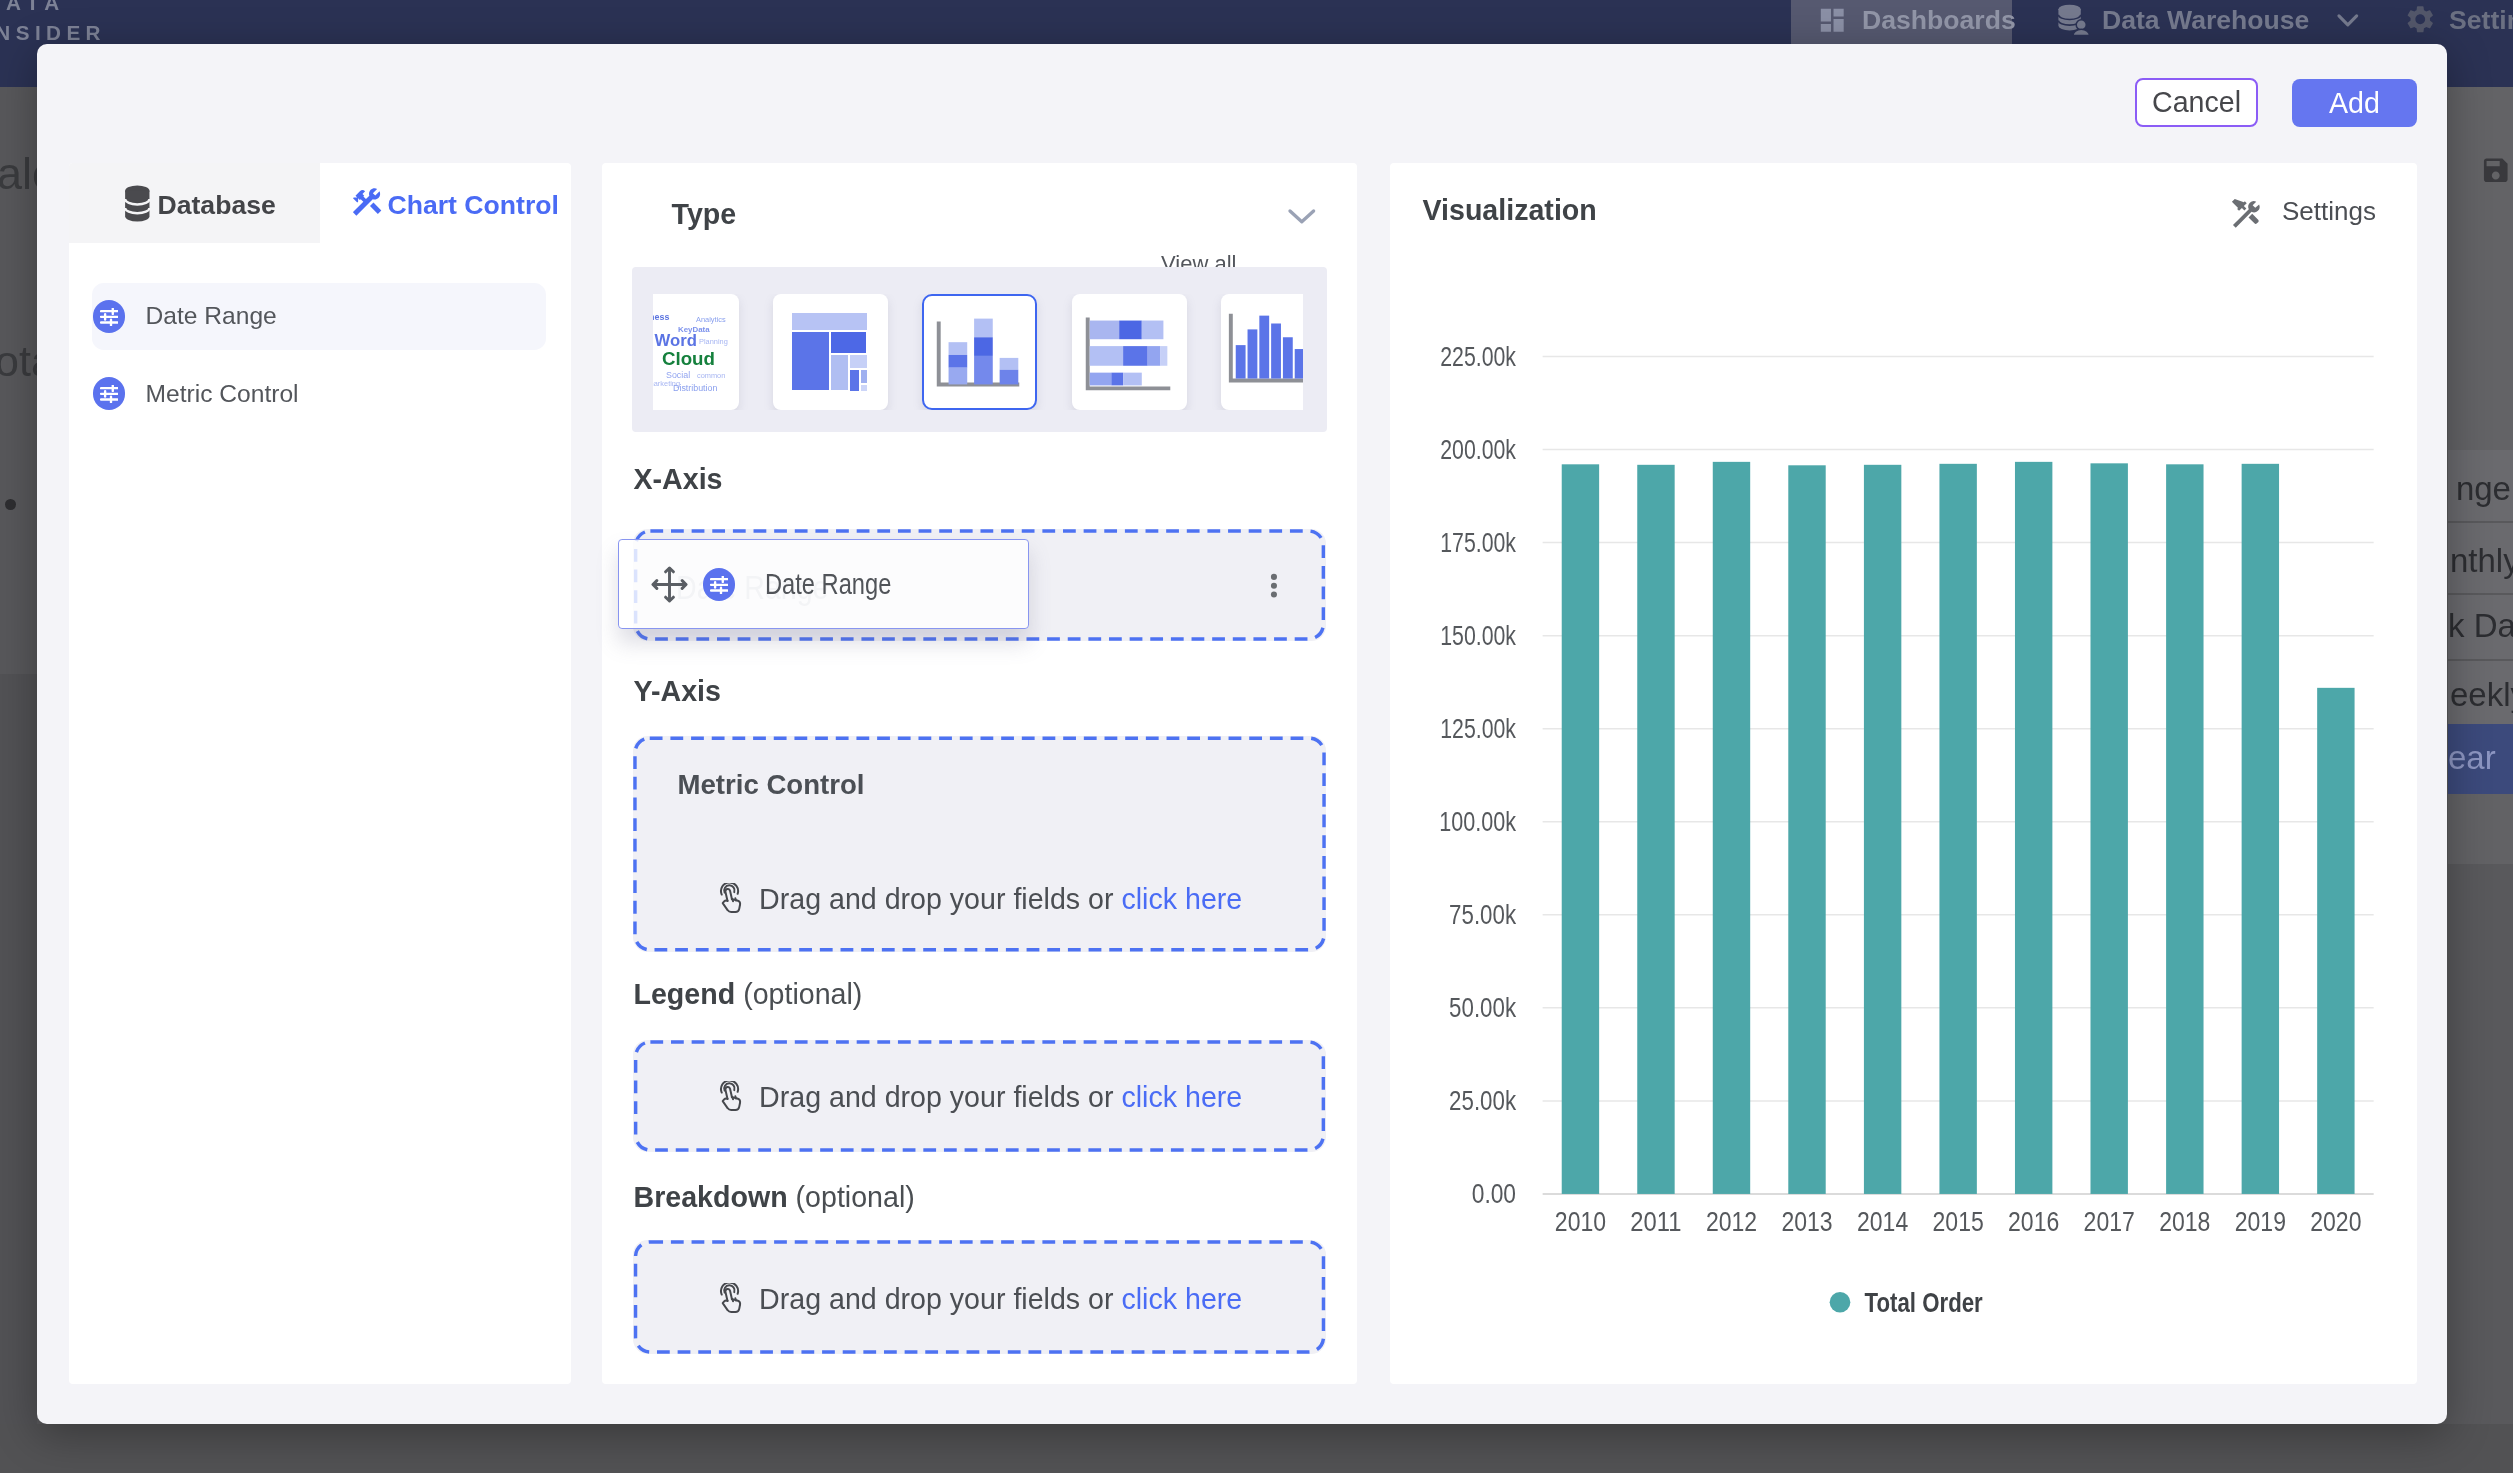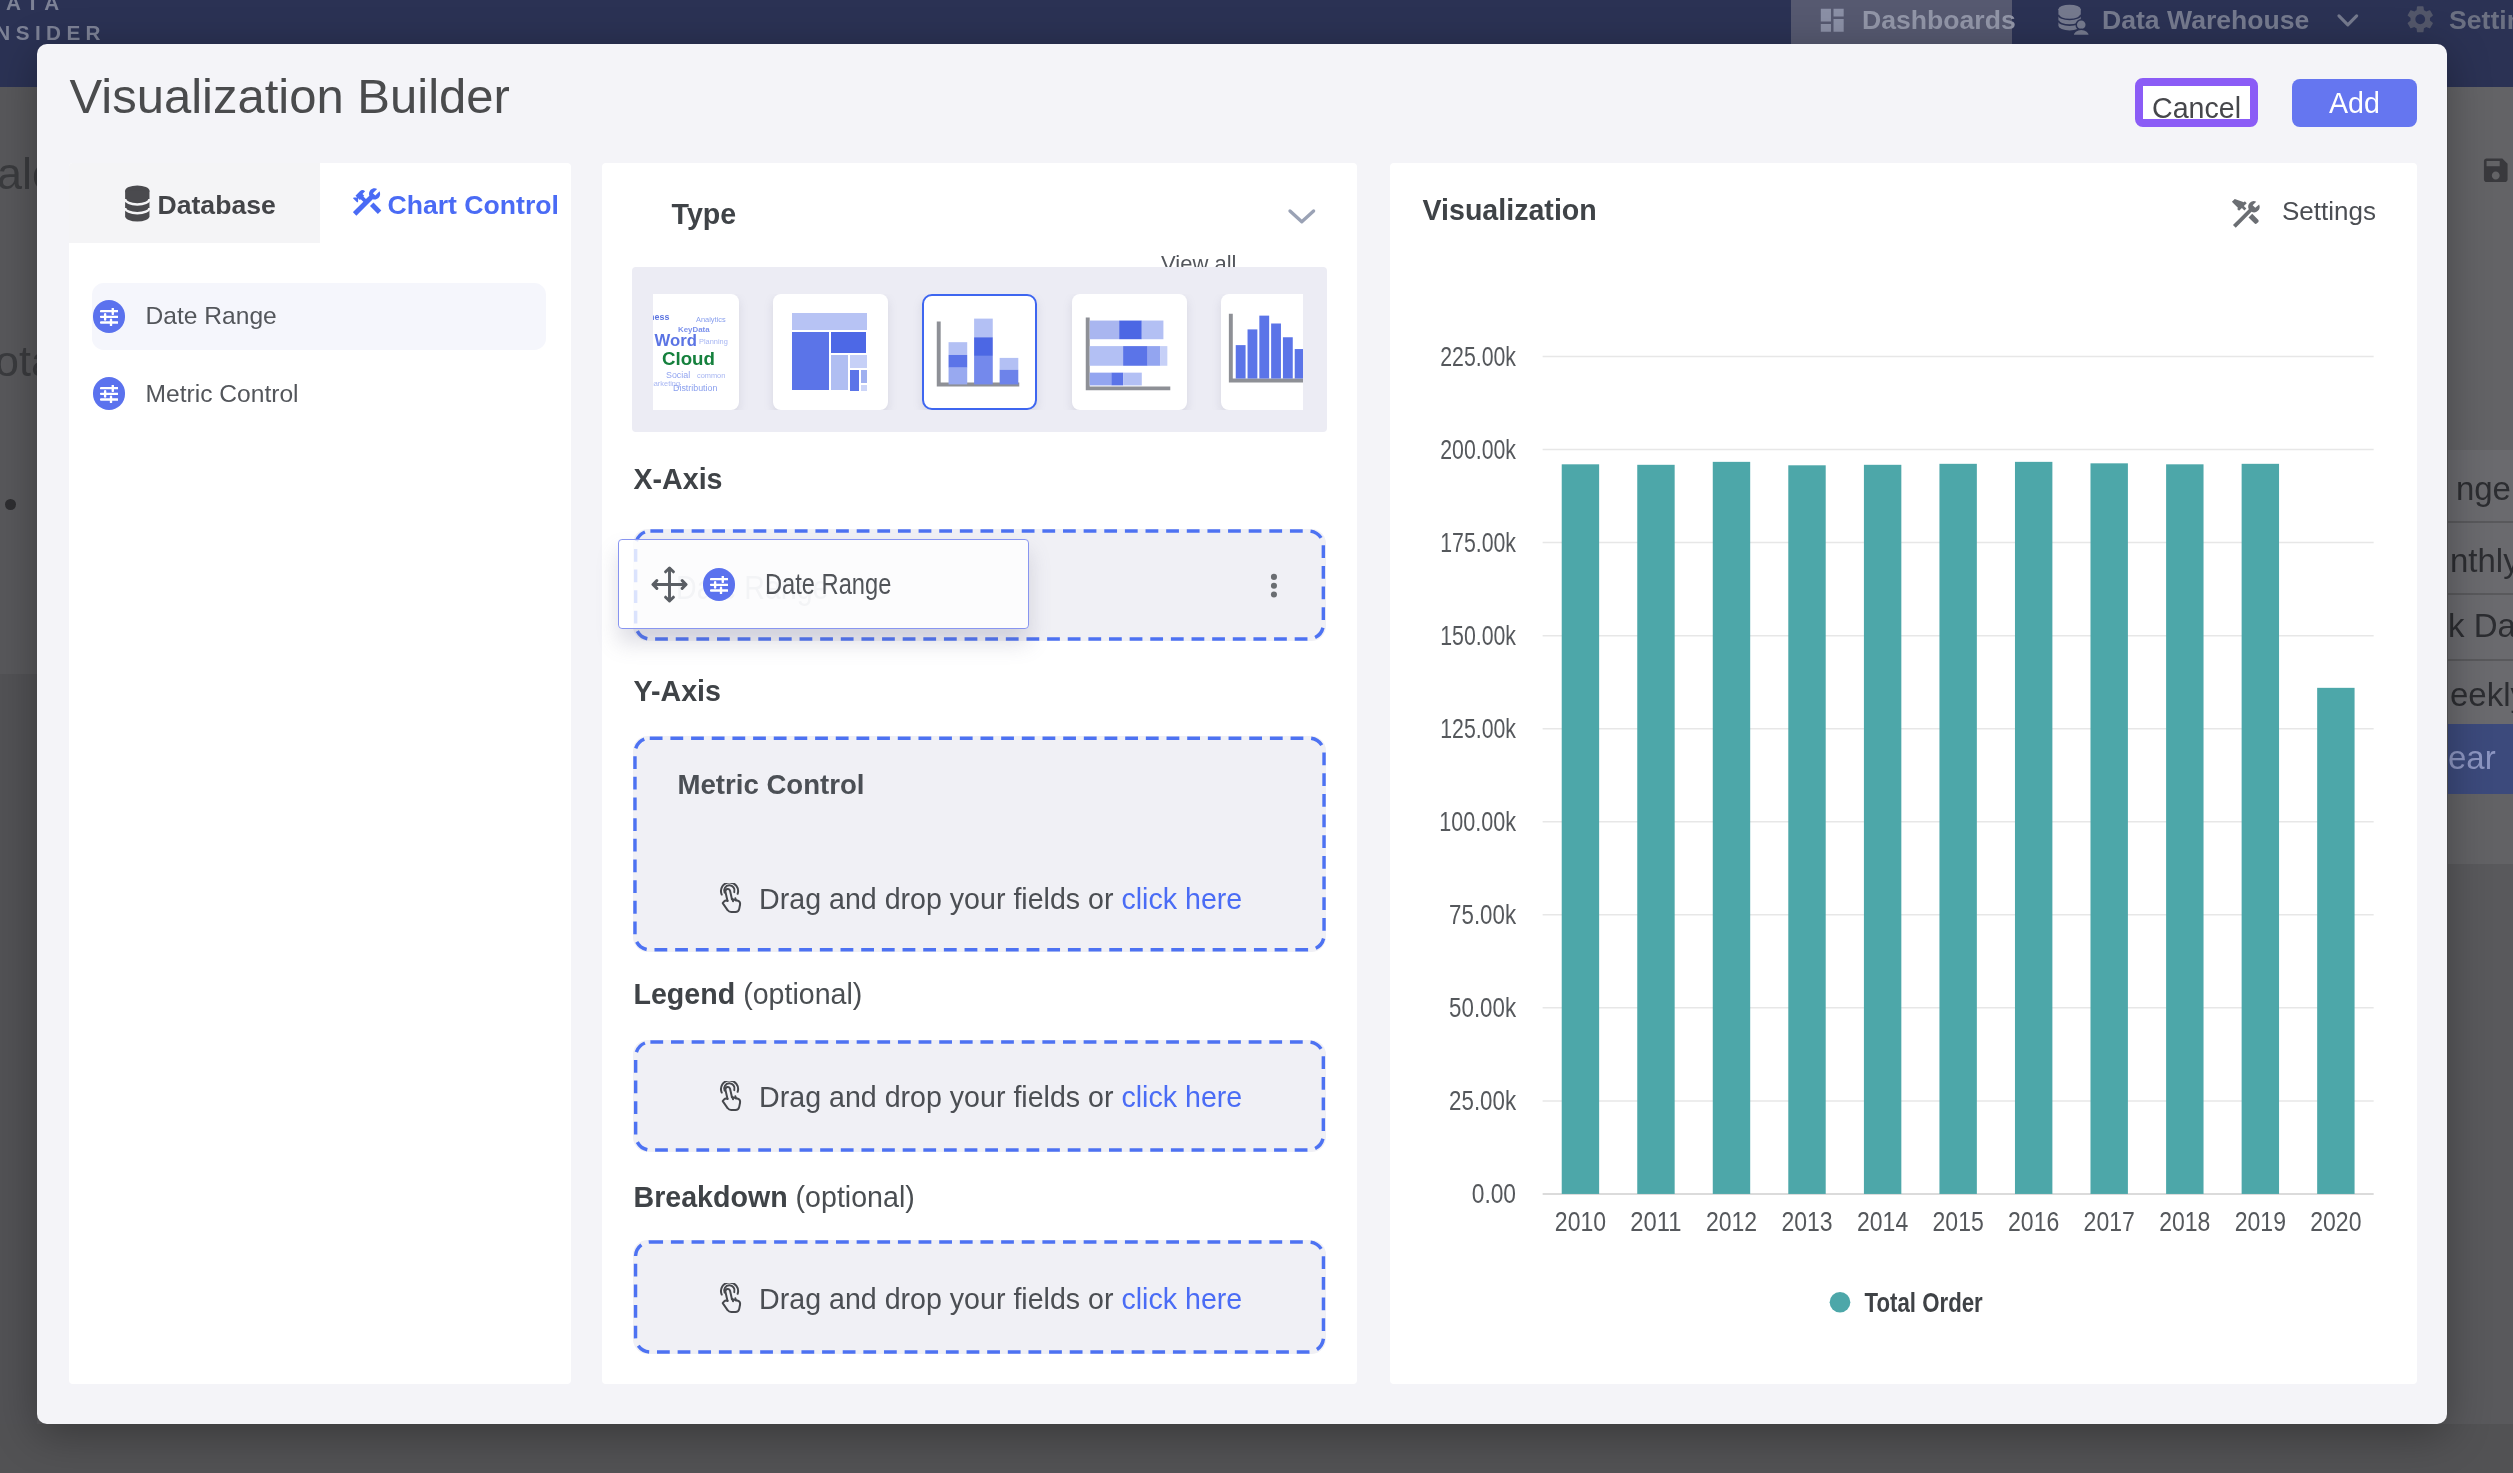--- a/index.html
+++ b/index.html
@@ -77,22 +77,21 @@
     <div class="abs" style="left:7.9px; top:383px; font-size:33px; color:#2c2d31;">nge</div>
     <div class="abs" style="left:2px; top:455px; font-size:33px; color:#2c2d31;">nthly</div>
     <div class="abs" style="left:0px; top:520px; font-size:33px; color:#2c2d31;">k Date</div>
     <div class="abs" style="left:2px; top:589px; font-size:33px; color:#2c2d31;">eekly</div>
     <div class="abs" style="left:0px; top:652px; font-size:33px; color:#8d96c2;">ear</div>
     <div class="abs" style="left:0; top:707px; width:66px; height:70px; background:#626265;"></div>
     <div class="abs" style="left:0; top:777px; width:66px; height:561px; background:#59595c;"></div>
   </div>
   <div id="bottomstrip"></div>
   <div id="modal">
-    <div class="abs" style="left:32.5px; top:23.6px; font-size:49px; color:#4a4b4d;">Visualization Builder</div>
-    <div class="abs" id="btn-cancel" style="left:2098px; top:34px; width:123px; height:49px; background:#fff; border:8px solid #8b5cf6; border-radius:7.9px; font-size:28.6px; color:#46474b; text-align:center; line-height:45px;">Cancel</div>
+    <div class="abs" id="btn-cancel" style="left:2098px; top:34px; width:123px; height:49px; background:#fff; border:2px solid #8b5cf6; border-radius:7.9px; font-size:28.6px; color:#46474b; text-align:center; line-height:45px;">Cancel</div>
     <div class="abs" id="btn-add" style="left:2255px; top:35px; width:125px; height:48px; background:#6576f0; border-radius:7.9px; font-size:28.6px; color:#ffffff; text-align:center; line-height:48px;">Add</div>
     <div class="panel" id="lpanel">
       <div class="abs" style="left:0; top:0; width:251px; height:80px; background:#f4f4f6; border-radius:3.9px 0 0 0;"></div>
 
       <svg class="abs" style="left:55px; top:21.7px;" width="26.6" height="37" viewBox="0 0 27 38">
         <ellipse cx="13.5" cy="6" rx="12.5" ry="5.5" fill="#4a4a4e"></ellipse>
         <path d="M1 6 v26 a12.5 5.5 0 0 0 25 0 v-26" fill="#4a4a4e"></path>
         <path d="M1 14.5 a12.5 5.5 0 0 0 25 0 M1 23.5 a12.5 5.5 0 0 0 25 0" stroke="#f4f4f6" stroke-width="2.5" fill="none"></path>
       </svg>
       <div class="abs" style="left:89px; top:26.6px; font-size:26.6px; font-weight:bold; color:#434448;">Database</div>

